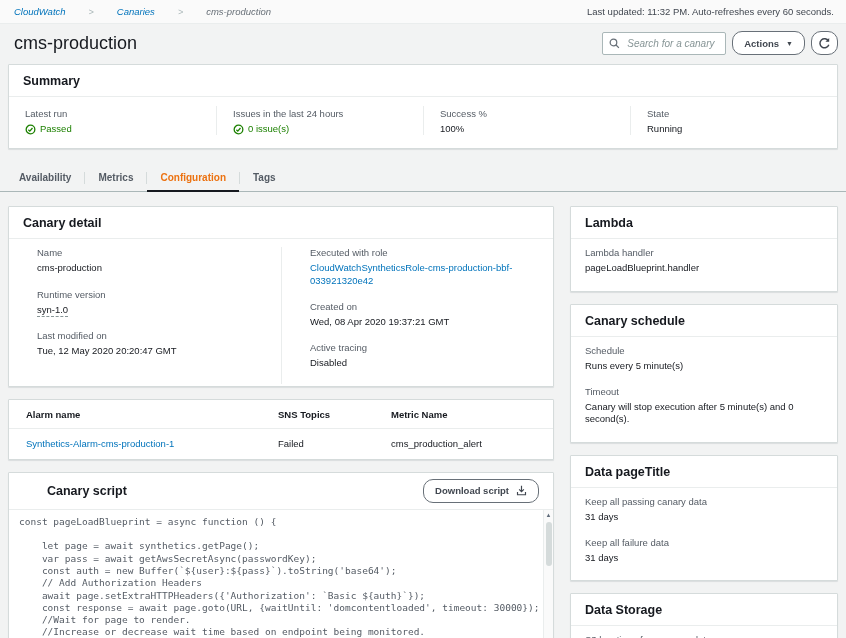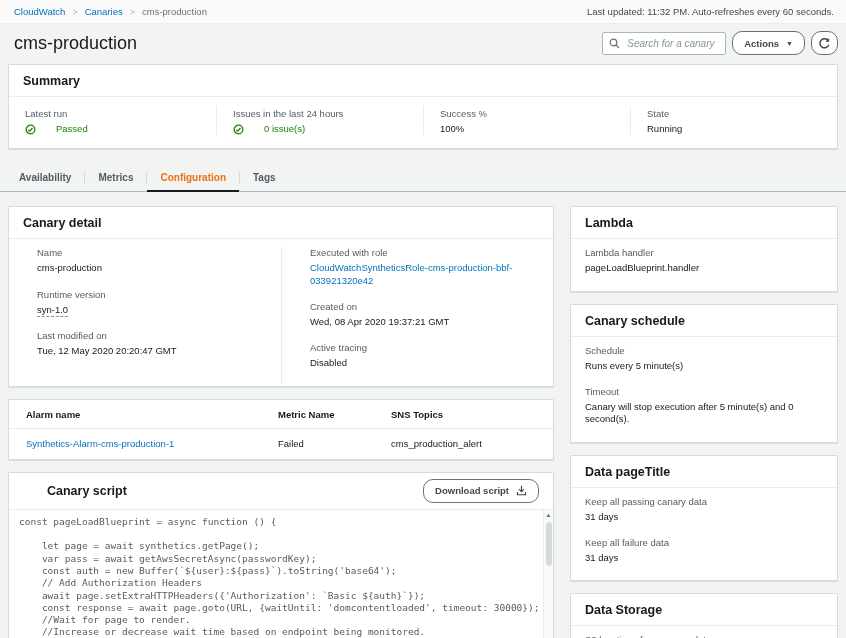--- a/index.html
+++ b/index.html
@@ -9,21 +9,21 @@
     background:#f2f3f3;
     font-family:"Liberation Sans", sans-serif;
     color:#16191f;
   }
   
   .topbar {
     height:24px; background:#fafafa; border-bottom:1px solid #eaeded;
     display:flex; justify-content:space-between; align-items:center;
     padding:0 12px 0 14px;
   }
-  .breadcrumbs { display:flex; align-items:flex-end; gap:7px; font-size:9.5px; }
+  .breadcrumbs { display:flex; align-items:flex-end; gap:23px; font-size:9.5px;font-style:italic; }
   .breadcrumbs a { color:#0073bb; text-decoration:none; cursor:pointer; }
   .crumb-sep { color:#aab7b8; font-size:9px; }
   .crumb-current { color:#687078; }
   .last-updated { font-size:9.5px; color:#414750; }
 
   
   .page-header {
     display:flex; justify-content:space-between; align-items:center;
     padding:7px 8px 9px 14px;
   }
@@ -53,21 +53,21 @@
     box-shadow:0 1px 1px 0 rgba(0,28,36,.1);
   }
   .card-header {
     padding:9px 14px 8px; font-size:12.5px; font-weight:700; color:#16191f;
     border-bottom:1px solid #eaeded;
     display:flex; justify-content:space-between; align-items:center;
   }
   .label { font-size:9.5px; color:#545b64; margin-bottom:4px; }
   .value { font-size:9.5px; color:#16191f; line-height:1.3; }
   .value.link { color:#0073bb; cursor:pointer; }
-  .value.green { color:#1d8102; display:flex; align-items:center; gap:20px; }
+  .value.green { color:#1d8102; display:flex; align-items:center; gap:4px; }
   .dashed { border-bottom:1px dashed #879596; padding-bottom:1px; }
 
   
   .summary-card { margin:0 8px; }
   .summary-body { display:grid; grid-template-columns:repeat(4,1fr); padding:9px 0 13px; }
   .sum-col { padding:2px 16px 0; }
   .sum-col + .sum-col { border-left:1px solid #eaeded; }
 
   
   .tabs {
@@ -243,22 +243,22 @@
             <div class="label">Active tracing</div>
             <div class="value">Disabled</div>
           </div>
         </div>
       </div>
     </section>
 
     <section class="card">
       <div class="tbl-row tbl-head">
         <div class="tbl-cell">Alarm name</div>
+        <div class="tbl-cell">SNS Topics</div>
         <div class="tbl-cell">Metric Name</div>
-        <div class="tbl-cell">SNS Topics</div>
       </div>
       <div class="tbl-row tbl-body">
         <div class="tbl-cell tbl-link">Synthetics-Alarm-cms-production-1</div>
         <div class="tbl-cell">Failed</div>
         <div class="tbl-cell">cms_production_alert</div>
       </div>
     </section>
 
     <section class="card">
       <div class="card-header script-header">

